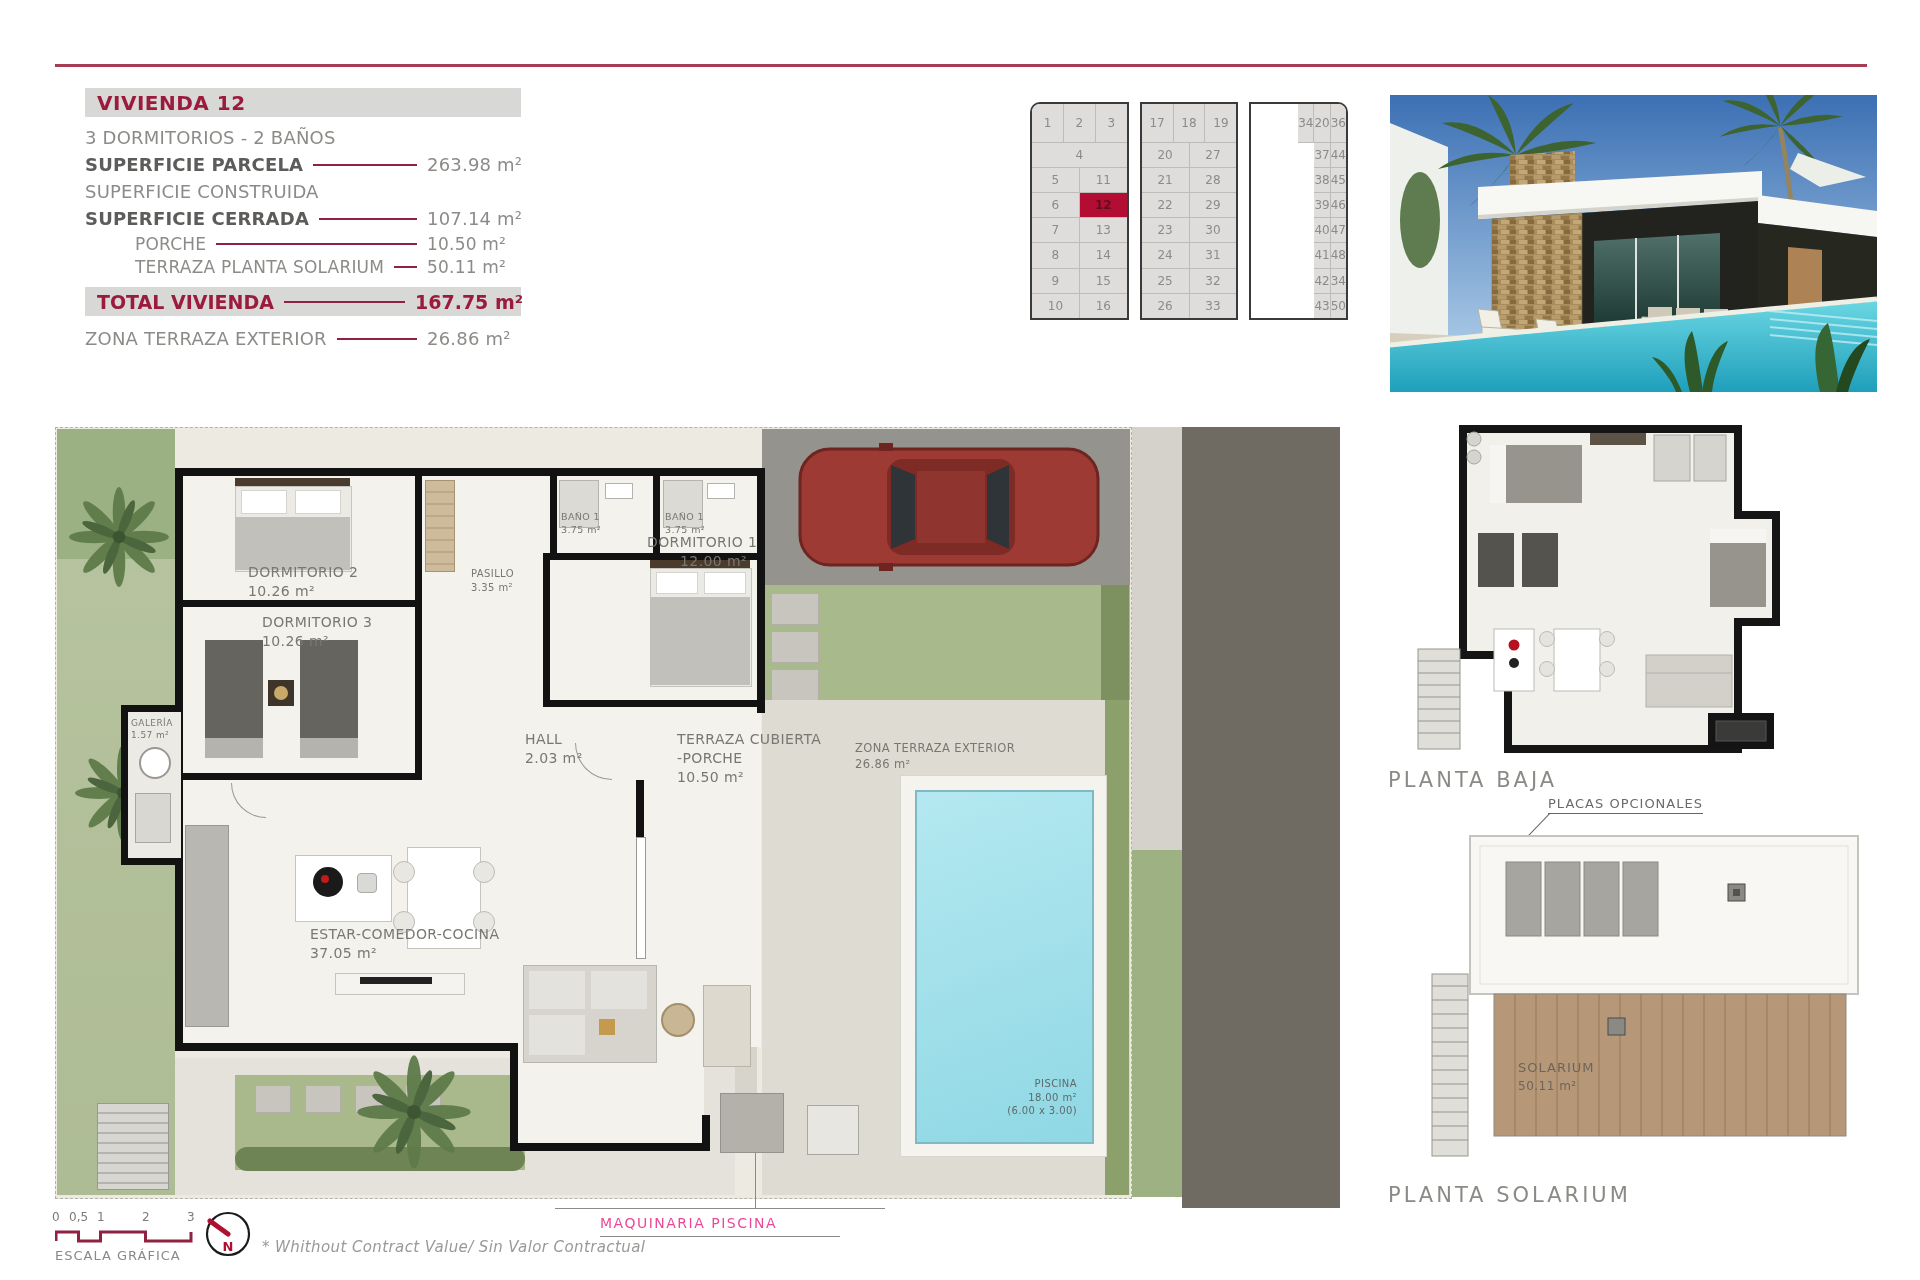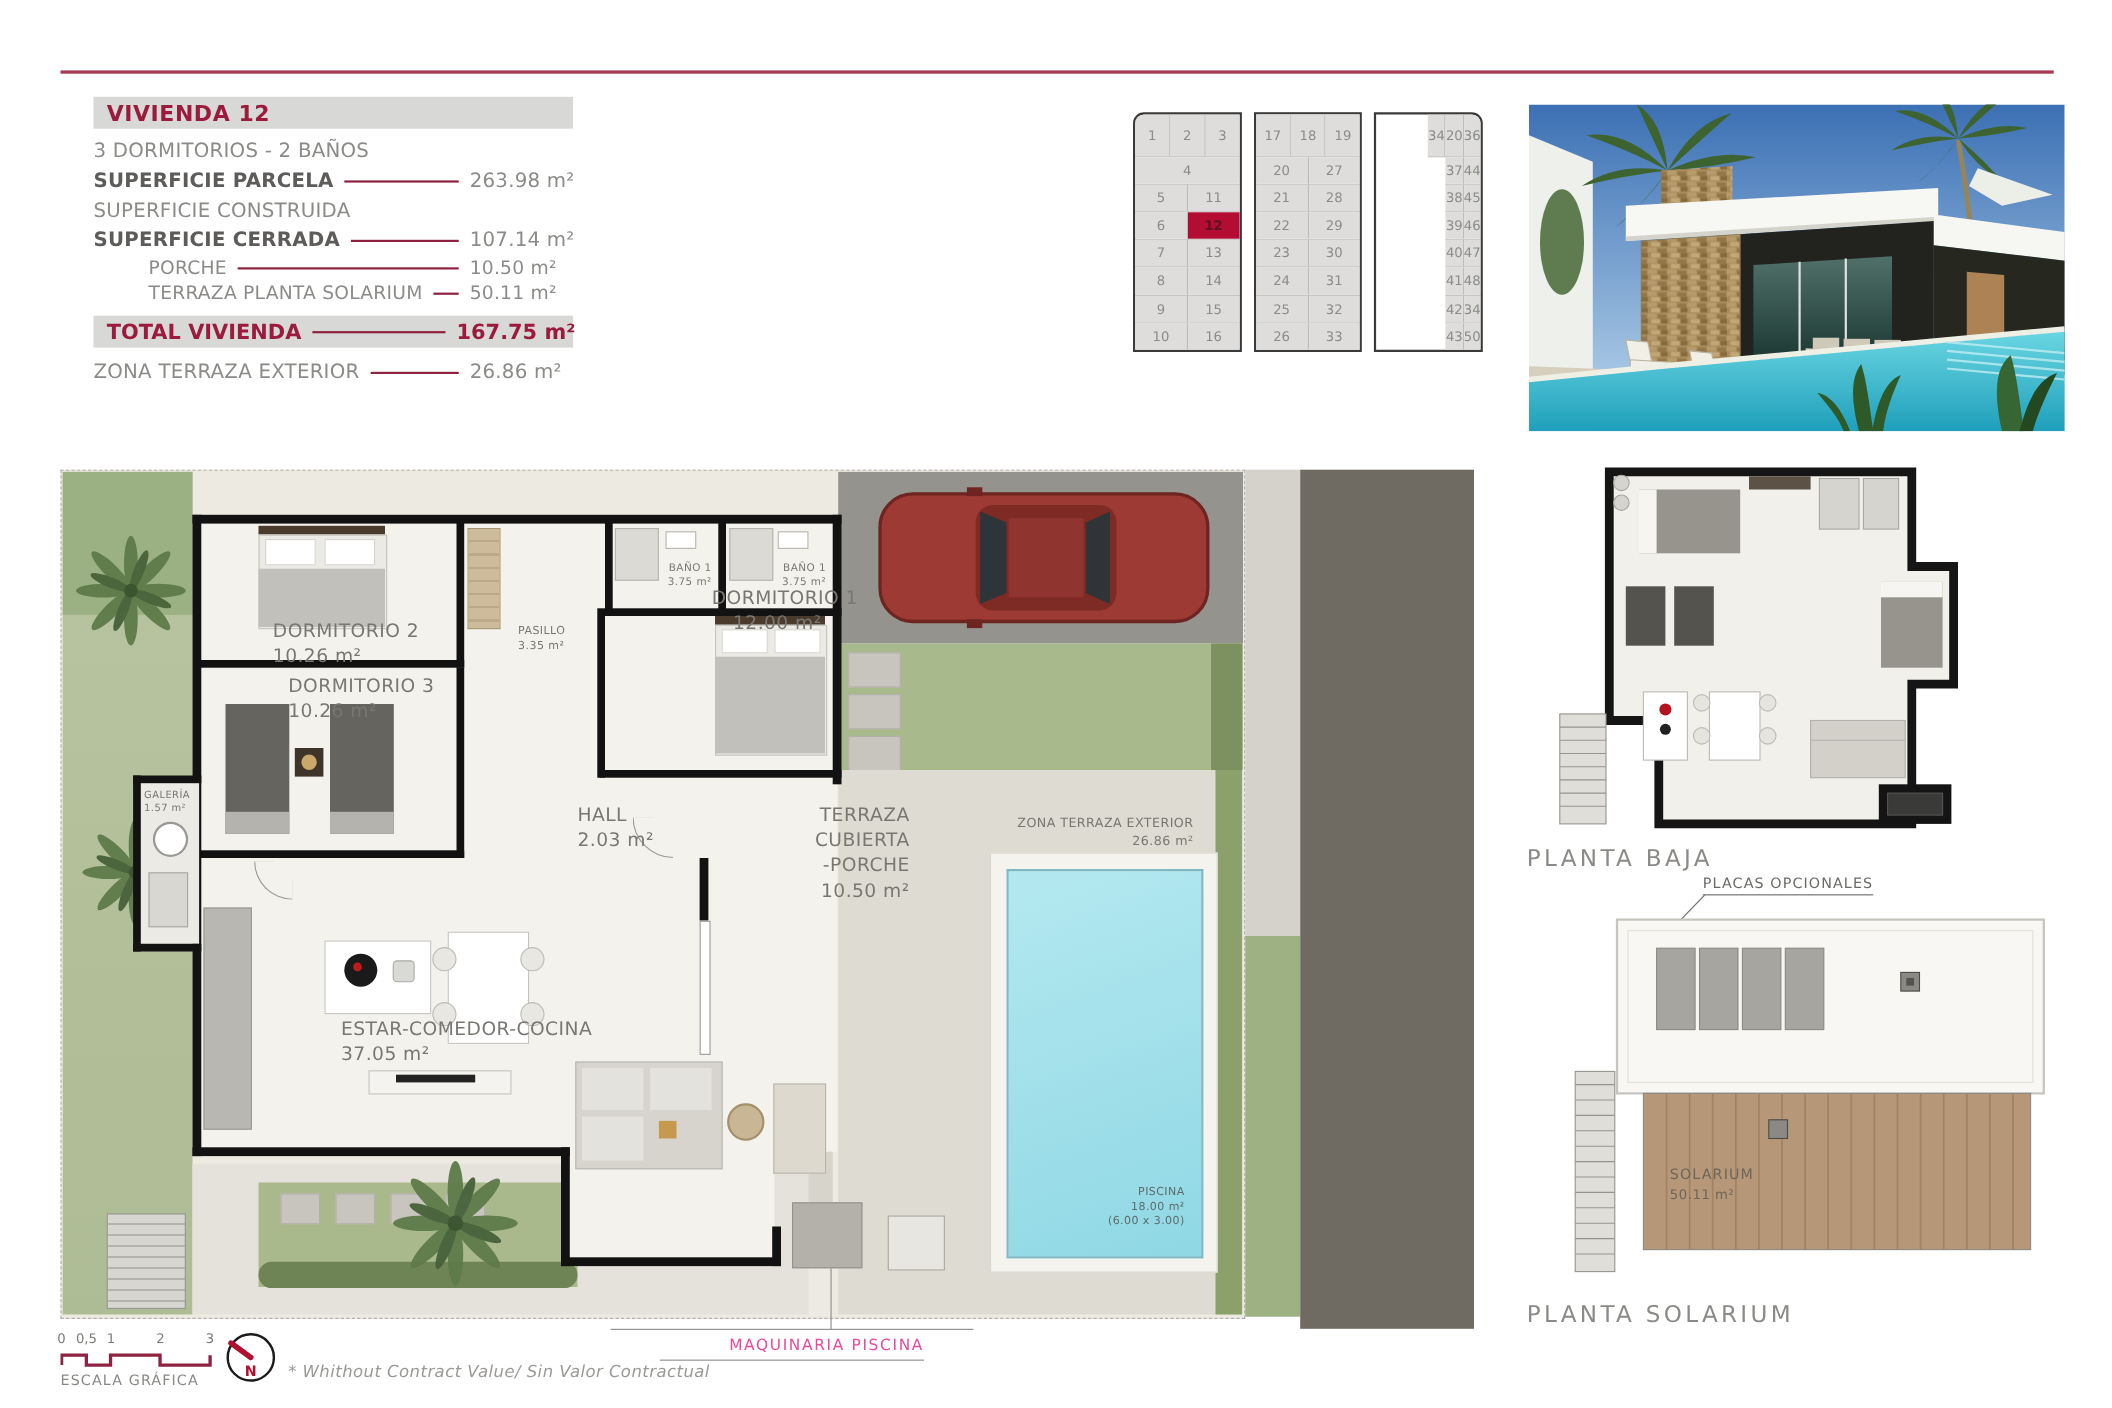--- a/index.html
+++ b/index.html
@@ -30,23 +30,23 @@
   .sp-row{display:flex;flex:1;border-bottom:1px solid #bdbcb9;}
   .sp-row:last-child{border-bottom:none;}
   .sp-row.sp-top{flex:1.55;}
   .sp-cell{flex:1;display:flex;align-items:center;justify-content:center;background:#dedddb;
            border-right:1px solid #bdbcb9;font-size:12px;color:#8b8b89;}
   .sp-cell:last-child{border-right:none;}
   .sp-hl{background:#b30d33;color:#5e0f22;font-weight:bold;}
   
   .plan{position:absolute;left:55px;top:425px;width:1285px;height:815px;}
   .w{position:absolute;background:#121212;}
-  .rl{position:absolute;font-size:17px;color:#797772;letter-spacing:.4px;line-height:1.35;white-space:nowrap;}
+  .rl{position:absolute;font-size:14px;color:#797772;letter-spacing:.4px;line-height:1.35;white-space:nowrap;}
   .rl span{display:block;}
-  .rl.c{text-align:right;}
+  .rl.c{text-align:left;}
   .rl.r{text-align:right;}
   .palm{position:absolute;opacity:.95;}
   .stone{position:absolute;background:#c7c5be;border:1px solid #b2b0a9;}
   .door-arc{position:absolute;border-left:1px solid #9a9894;border-bottom:1px solid #9a9894;border-bottom-left-radius:100%;}
   
   .big-label{position:absolute;font-size:21px;color:#8b8a86;letter-spacing:3px;white-space:nowrap;}
   .small-label{position:absolute;font-size:13px;color:#6b6a66;letter-spacing:1px;white-space:nowrap;}
   
   .scale-ticks{position:absolute;font-size:12px;color:#7b7a76;}
   .escala{position:absolute;font-size:13px;color:#8a8986;letter-spacing:1px;}

